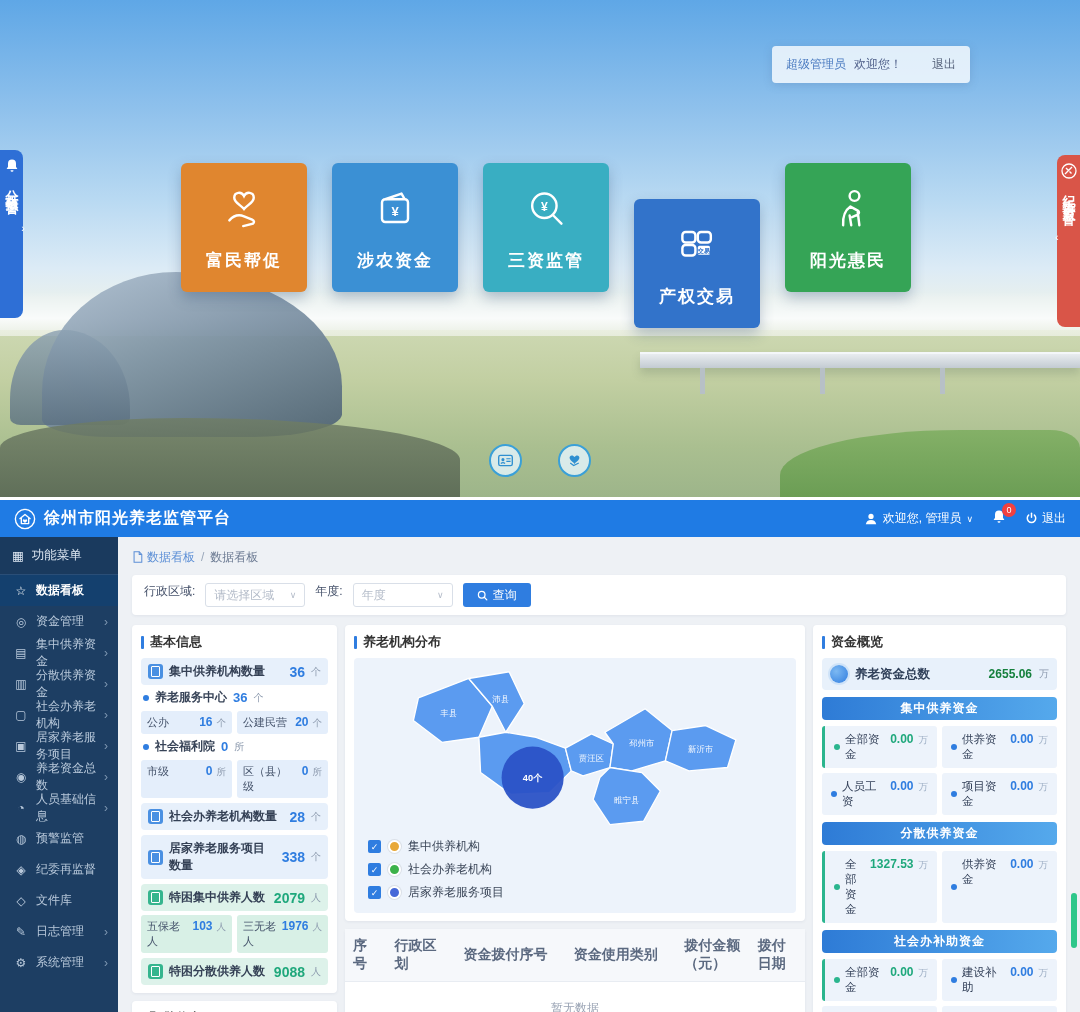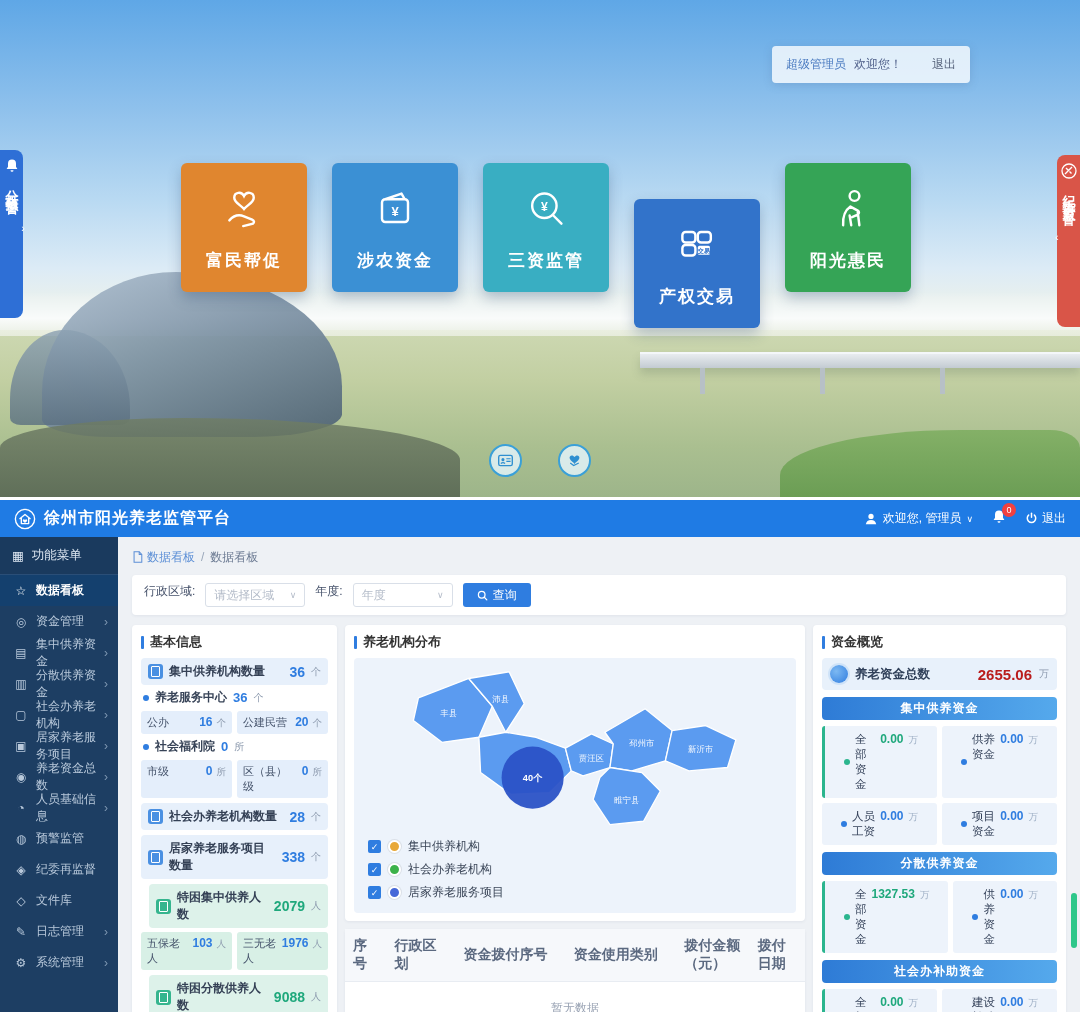--- a/index.html
+++ b/index.html
@@ -92,21 +92,21 @@
     font-size:12px; display:flex; align-items:center; gap:5px; cursor:pointer; }
 
   .cols { margin-top:10px; display:grid; grid-template-columns:205px 460px 1fr; gap:8px; align-items:start; }
   .card { background:#fff; border-radius:4px; box-shadow:0 1px 3px rgba(60,80,120,.08); padding:8px 9px; }
   .card-title { display:flex; align-items:center; gap:6px; font-size:13px; font-weight:bold; color:#333; margin-bottom:7px; }
   .tbar { width:3px; height:13px; background:#2f7de0; border-radius:1px; }
 
   
   .stat-big { display:flex; align-items:center; gap:6px; background:#e7f0fb; border-radius:4px;
     padding:5px 7px; margin-top:5px; font-size:12px; color:#344055; font-weight:bold; }
-  .stat-big.green { background:#ddf2ea;margin-left:8px; }
+  .stat-big.green { background:#ddf2ea; }
   .stat-big .val { margin-left:auto; font-size:14px; color:#2f7de0; }
   .stat-big.green .val { color:#1fa87c; }
   .stat-big .unit { font-size:10px; color:#8b99ad; font-weight:normal; }
   .mini-ic { width:15px; height:15px; border-radius:3px; background:#4a90e2; flex:0 0 auto;
     display:flex; align-items:center; justify-content:center; }
   .mini-ic.green { background:#35b58e; }
   .mini-ic::after { content:""; width:7px; height:9px; border:1.4px solid #fff; border-radius:1px; }
   .bullet-row { display:flex; align-items:center; gap:6px; font-size:12px; color:#374357; padding:4px 2px 1px; font-weight:bold;}
   .dot { width:6px; height:6px; border-radius:50%; background:#2f7de0; flex:0 0 auto; }
   .bullet-row .val { color:#2f7de0; font-size:13px; }
@@ -127,29 +127,29 @@
   .ml-dot { width:13px; height:13px; border-radius:50%; border:2px solid #fff; box-shadow:0 0 0 1px rgba(0,0,0,.08); }
 
   
   table { width:100%; border-collapse:collapse; table-layout:fixed; font-size:14px; }
   th { background:#f6f8fb; color:#5b6980; font-weight:bold; text-align:left; padding:8px 8px; border-bottom:1px solid #e8ecf2; }
   .empty { text-align:center; color:#98a2b3; padding:18px 0 10px; font-size:12px; }
 
   
   .fund-total { display:flex; align-items:center; gap:7px; background:#e8f1fb; border-radius:4px; padding:7px 8px;
     font-size:12.5px; font-weight:bold; color:#30405a; }
-  .fund-total .fv { margin-left:auto; color:#b91c1c; font-size:15px; }
+  .fund-total .fv { margin-left:auto; color:#15803d; font-size:12px; }
   .fund-total .fu { font-size:10px; color:#8b99ad; font-weight:normal; }
   .coin { width:18px; height:18px; border-radius:50%; background:radial-gradient(circle at 35% 35%,#7db9f2,#2f7de0); flex:0 0 auto;
     box-shadow:0 0 0 2px #cfe3f8; }
   .sec-bar { margin-top:7px; height:23px; border-radius:4px; color:#fff; font-size:12px; font-weight:bold;
     display:flex; align-items:center; justify-content:center; letter-spacing:1px;
     background:linear-gradient(90deg,#2e7bd6,#55a9ec); }
   .fgrid { display:grid; grid-template-columns:1fr 1fr; gap:5px; margin-top:6px; }
-  .fcell { background:#edf3fb; border-radius:3px; padding:6px 19px; display:flex; align-items:baseline; gap:5px;
+  .fcell { background:#edf3fb; border-radius:3px; padding:6px 9px; display:flex; align-items:baseline; gap:5px;
     font-size:11.5px; color:#35425a; }
   .fcell .fdot { width:6px; height:6px; border-radius:50%; background:#2f7de0; align-self:center; flex:0 0 auto; }
   .fcell .fval { margin-left:auto; color:#2f7de0; font-weight:bold; font-size:12px; white-space:nowrap; }
   .fcell .funit { font-size:9.5px; color:#9fb0c6; }
   .fcell.green { border-left:3px solid #2bb58e; }
   .fcell.green .fdot { background:#2bb58e; }
   .fcell.green .fval { color:#1fa87c; }
 
   .scroll-thumb { position:absolute; right:3px; top:893px; width:6px; height:55px; border-radius:3px; }
 </style>

